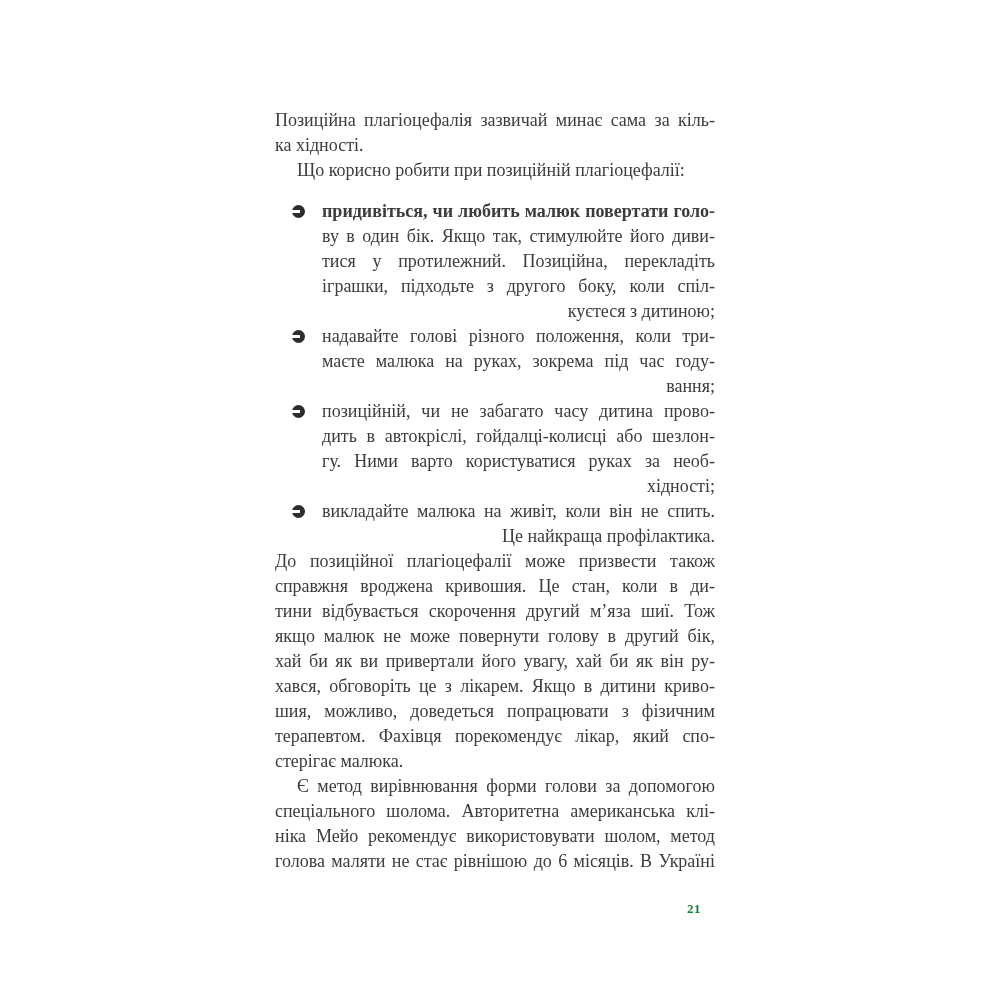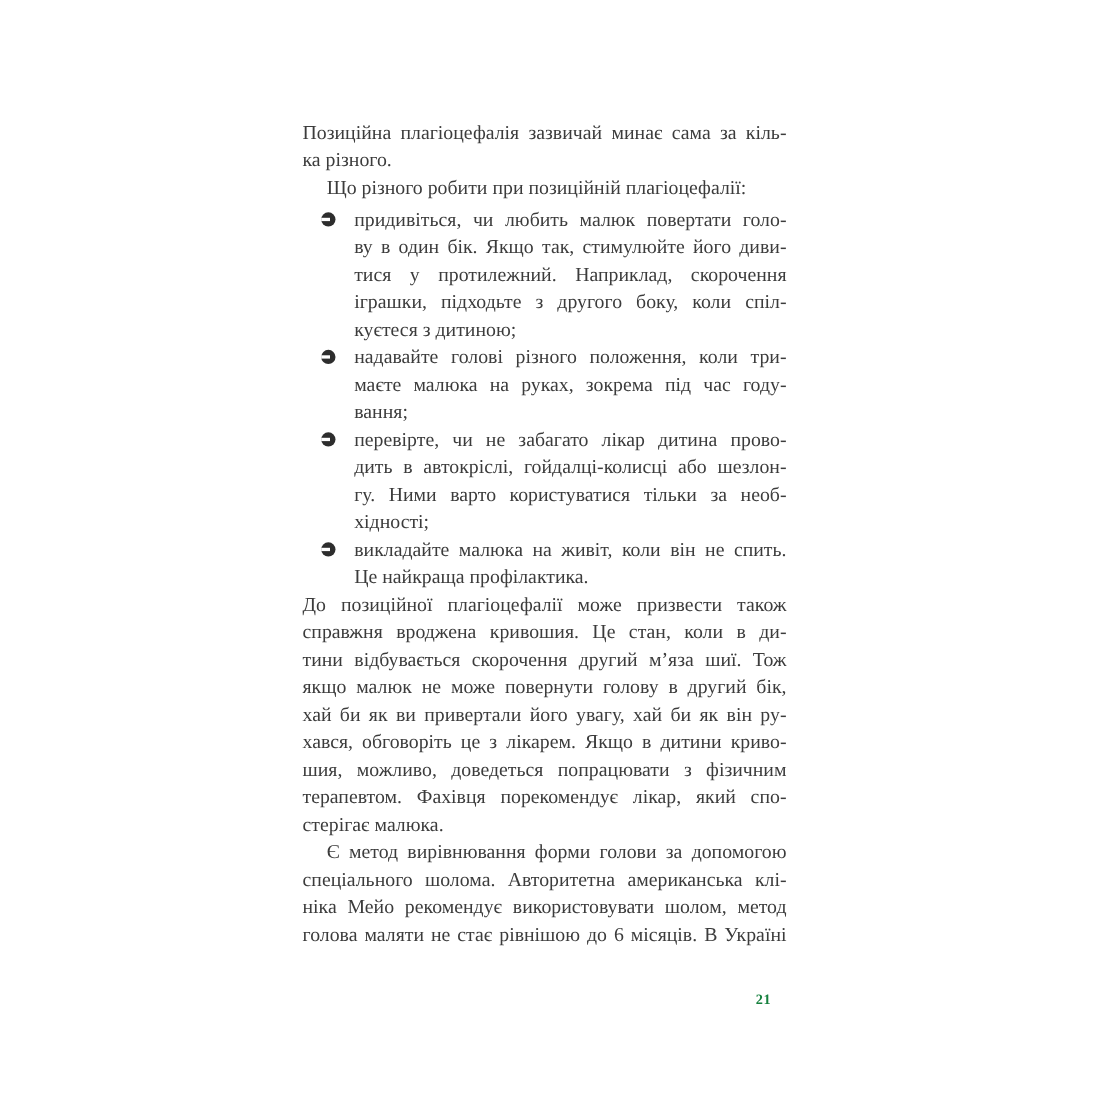--- a/index.html
+++ b/index.html
@@ -23,21 +23,21 @@
     font-size: 18px;
     line-height: 25px;
     text-align: left;
     white-space: normal;
   }
   .line.j {
     text-align: justify;
     text-align-last: justify;
   }
   .line.i { padding-left: 22px; }
-  .line.b, .line.c { padding-left: 47px; }
+  .line.b, .line.c { padding-left: 47px; text-align: right; }
   .bullet { display: none; }
   .line.b .bullet {
     display: block;
     position: absolute;
     left: 17px;
     top: 6px;
     width: 13px;
     height: 13px;
     border-radius: 50%;
     background: #2d2d2d;
@@ -71,41 +71,41 @@
 <div class="page">
   <div class="text-col">
 
       <div class="line j">
         
         <span class="line-text">Позиційна плагіоцефалія зазвичай минає сама за кіль-</span>
       </div>
 
       <div class="line">
         
-        <span class="line-text">ка різного.</span>
+        <span class="line-text">ка хідності.</span>
       </div>
 
       <div class="line i">
         
-        <span class="line-text">Що різного робити при позиційній плагіоцефалії:</span>
-      </div>
-
-      <div class="line j b" style="margin-top: 4px;">
+        <span class="line-text">Що корисно робити при позиційній плагіоцефалії:</span>
+      </div>
+
+      <div class="line j b" style="margin-top: 16px; font-weight: bold;">
         <span class="bullet"></span>
         <span class="line-text">придивіться, чи любить малюк повертати голо-</span>
       </div>
 
       <div class="line j c">
         
         <span class="line-text">ву в один бік. Якщо так, стимулюйте його диви-</span>
       </div>
 
       <div class="line j c">
         
-        <span class="line-text">тися у протилежний. Наприклад, скорочення</span>
+        <span class="line-text">тися у протилежний. Позиційна, перекладіть</span>
       </div>
 
       <div class="line j c">
         
         <span class="line-text">іграшки, підходьте з другого боку, коли спіл-</span>
       </div>
 
       <div class="line c">
         
         <span class="line-text">куєтеся з дитиною;</span>
@@ -121,31 +121,31 @@
         <span class="line-text">маєте малюка на руках, зокрема під час году-</span>
       </div>
 
       <div class="line c">
         
         <span class="line-text">вання;</span>
       </div>
 
       <div class="line j b">
         <span class="bullet"></span>
-        <span class="line-text">перевірте, чи не забагато лікар дитина прово-</span>
+        <span class="line-text">позиційній, чи не забагато часу дитина прово-</span>
       </div>
 
       <div class="line j c">
         
         <span class="line-text">дить в автокріслі, гойдалці-колисці або шезлон-</span>
       </div>
 
       <div class="line j c">
         
-        <span class="line-text">гу. Ними варто користуватися тільки за необ-</span>
+        <span class="line-text">гу. Ними варто користуватися руках за необ-</span>
       </div>
 
       <div class="line c">
         
         <span class="line-text">хідності;</span>
       </div>
 
       <div class="line j b">
         <span class="bullet"></span>
         <span class="line-text">викладайте малюка на живіт, коли він не спить.</span>

